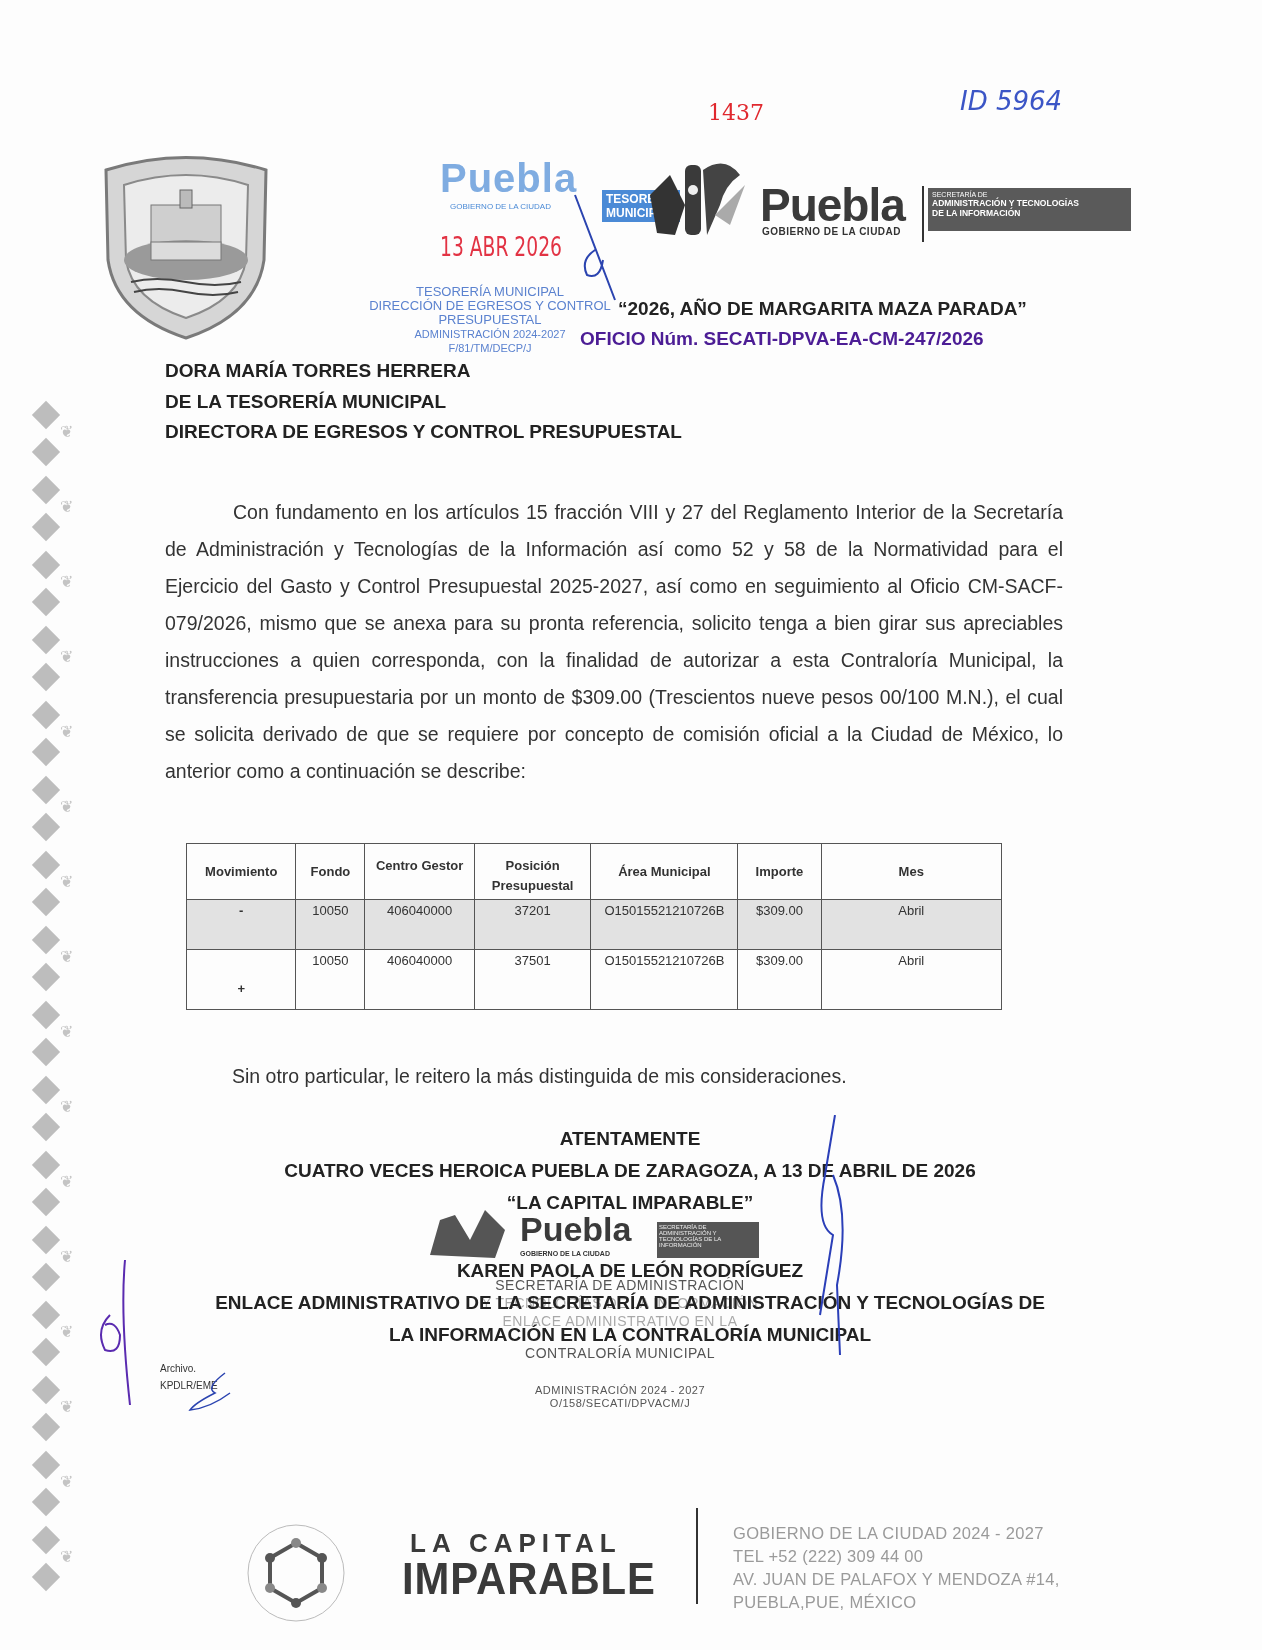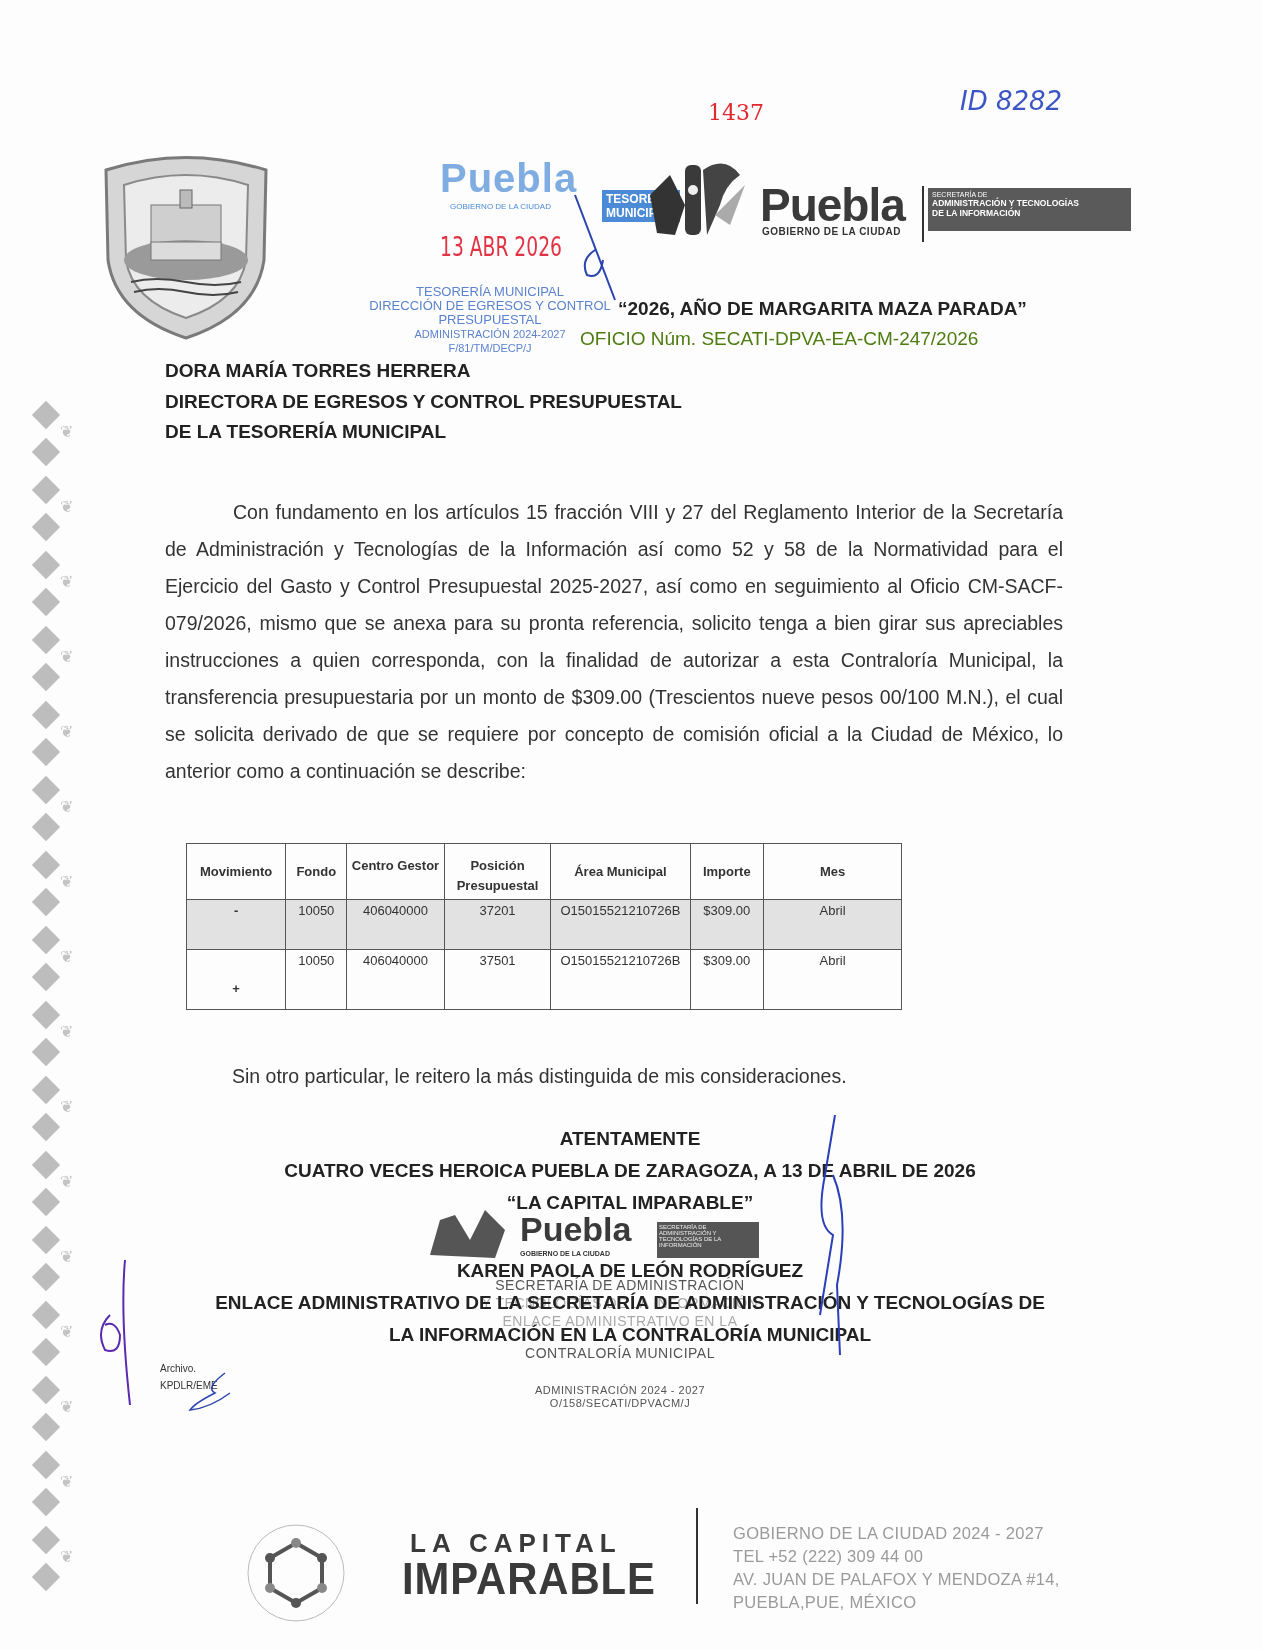--- a/index.html
+++ b/index.html
@@ -27,29 +27,29 @@
   .stamp-text .small { font-size:11px; }
   .puebla-word { left:760px; top:178px; font-size:46px; font-weight:bold; color:#3a3a3a; letter-spacing:-1px; }
   .gob-ciudad { left:762px; top:226px; font-size:10px; font-weight:bold; color:#333; letter-spacing:.5px; }
   .vline { left:922px; top:186px; width:2px; height:56px; background:#333; }
   .sec-box { left:928px; top:188px; width:203px; height:43px; background:#5a5a5a; color:#fff; padding:3px 4px; box-sizing:border-box; }
   .sec-box .s1 { font-size:7px; }
   .sec-box .s2 { font-size:8.5px; font-weight:bold; line-height:10px; }
 
   
   .motto { left:618px; top:298px; font-size:19px; font-weight:bold; color:#222; }
-  .oficio { left:580px; top:328px; font-size:19px; font-weight:normal; color:#4d7c0f; }
+  .oficio { left:580px; top:328px; font-size:19px; font-weight:bold; color:#4c1d95; }
 
   .addressee { left:165px; top:356px; font-size:19px; font-weight:bold; line-height:30.5px; color:#222; }
 
   .body-text { left:165px; top:494px; width:898px; font-size:19.5px; line-height:37px; text-align:justify; color:#333; }
   .body-text .indent { display:inline-block; width:68px; }
 
   
-  .mov-table { left:186px; top:843px; width:716px; border-collapse:collapse; font-size:13px; color:#333; }
+  .mov-table { left:186px; top:843px; width:816px; border-collapse:collapse; font-size:13px; color:#333; }
   .mov-table th, .mov-table td { border:1px solid #555; text-align:center; vertical-align:top; }
   .mov-table th { font-weight:bold; height:56px; padding-top:18px; box-sizing:border-box; line-height:20px; }
   .mov-table td { height:50px; padding-top:3px; box-sizing:border-box; }
   .mov-table tr.shaded td { background:#e2e2e2; }
   .mov-table td.mes { font-weight:normal; }
 
   .closing { left:232px; top:1065px; font-size:19.5px; color:#333; }
 
   .sig-block { left:150px; width:960px; text-align:center; font-weight:bold; color:#222; font-size:19px; }
   .atent { top:1128px; }
@@ -145,21 +145,21 @@
   <path d="M38 142 Q62 136 90 142 T142 142" stroke="#444" fill="none" stroke-width="2"></path>
 </svg>
 
 <div class="abs stamp-blue">
   <span class="pb" style="position:absolute;left:90px;top:6px;">Puebla</span>
   <span class="gob">GOBIERNO DE LA CIUDAD</span>
   <span class="tes">TESORERÍA MUNICIPAL</span>
 </div>
 
 <div class="abs red-number">1437</div>
-<div class="abs handwritten-id">ID 8282</div>
+<div class="abs handwritten-id">ID 5964</div>
 <div class="abs date-stamp">13 ABR 2026</div>
 
 <div class="abs stamp-text">
   <div>TESORERÍA MUNICIPAL</div>
   <div>DIRECCIÓN DE EGRESOS Y CONTROL</div>
   <div>PRESUPUESTAL</div>
   <div class="small">ADMINISTRACIÓN 2024-2027</div>
   <div class="small">F/81/TM/DECP/J</div>
 </div>
 
@@ -181,22 +181,22 @@
 
 <div class="abs motto">“2026, AÑO DE MARGARITA MAZA PARADA”</div>
 <div class="abs oficio">OFICIO Núm. SECATI-DPVA-EA-CM-247/2026</div>
 
 <svg class="abs" style="left:565px;top:190px;width:60px;height:120px;" viewBox="0 0 60 120">
   <path d="M10 5 L50 110 M30 60 Q15 70 22 85 Q35 90 38 70" stroke="#2b44b0" stroke-width="2" fill="none"></path>
 </svg>
 
 <div class="abs addressee">
   <div>DORA MARÍA TORRES HERRERA</div>
+  <div>DE LA TESORERÍA MUNICIPAL</div>
   <div>DIRECTORA DE EGRESOS Y CONTROL PRESUPUESTAL</div>
-  <div>DE LA TESORERÍA MUNICIPAL</div>
 </div>
 
 <div class="abs body-text"><span class="indent"></span><span>Con fundamento en los artículos 15 fracción VIII y 27 del Reglamento Interior de la Secretaría de Administración y Tecnologías de la Información así como 52 y 58 de la Normatividad para el Ejercicio del Gasto y Control Presupuestal 2025-2027, así como en seguimiento al Oficio CM-SACF-079/2026, mismo que se anexa para su pronta referencia, solicito tenga a bien girar sus apreciables instrucciones a quien corresponda, con la finalidad de autorizar a esta Contraloría Municipal, la transferencia presupuestaria por un monto de $309.00 (Trescientos nueve pesos 00/100 M.N.), el cual se solicita derivado de que se requiere por concepto de comisión oficial a la Ciudad de México, lo anterior como a continuación se describe:</span></div>
 
 <table class="abs mov-table">
   <colgroup>
     <col style="width:108px">
       <col style="width:68px">
       <col style="width:108px">
       <col style="width:115px">

